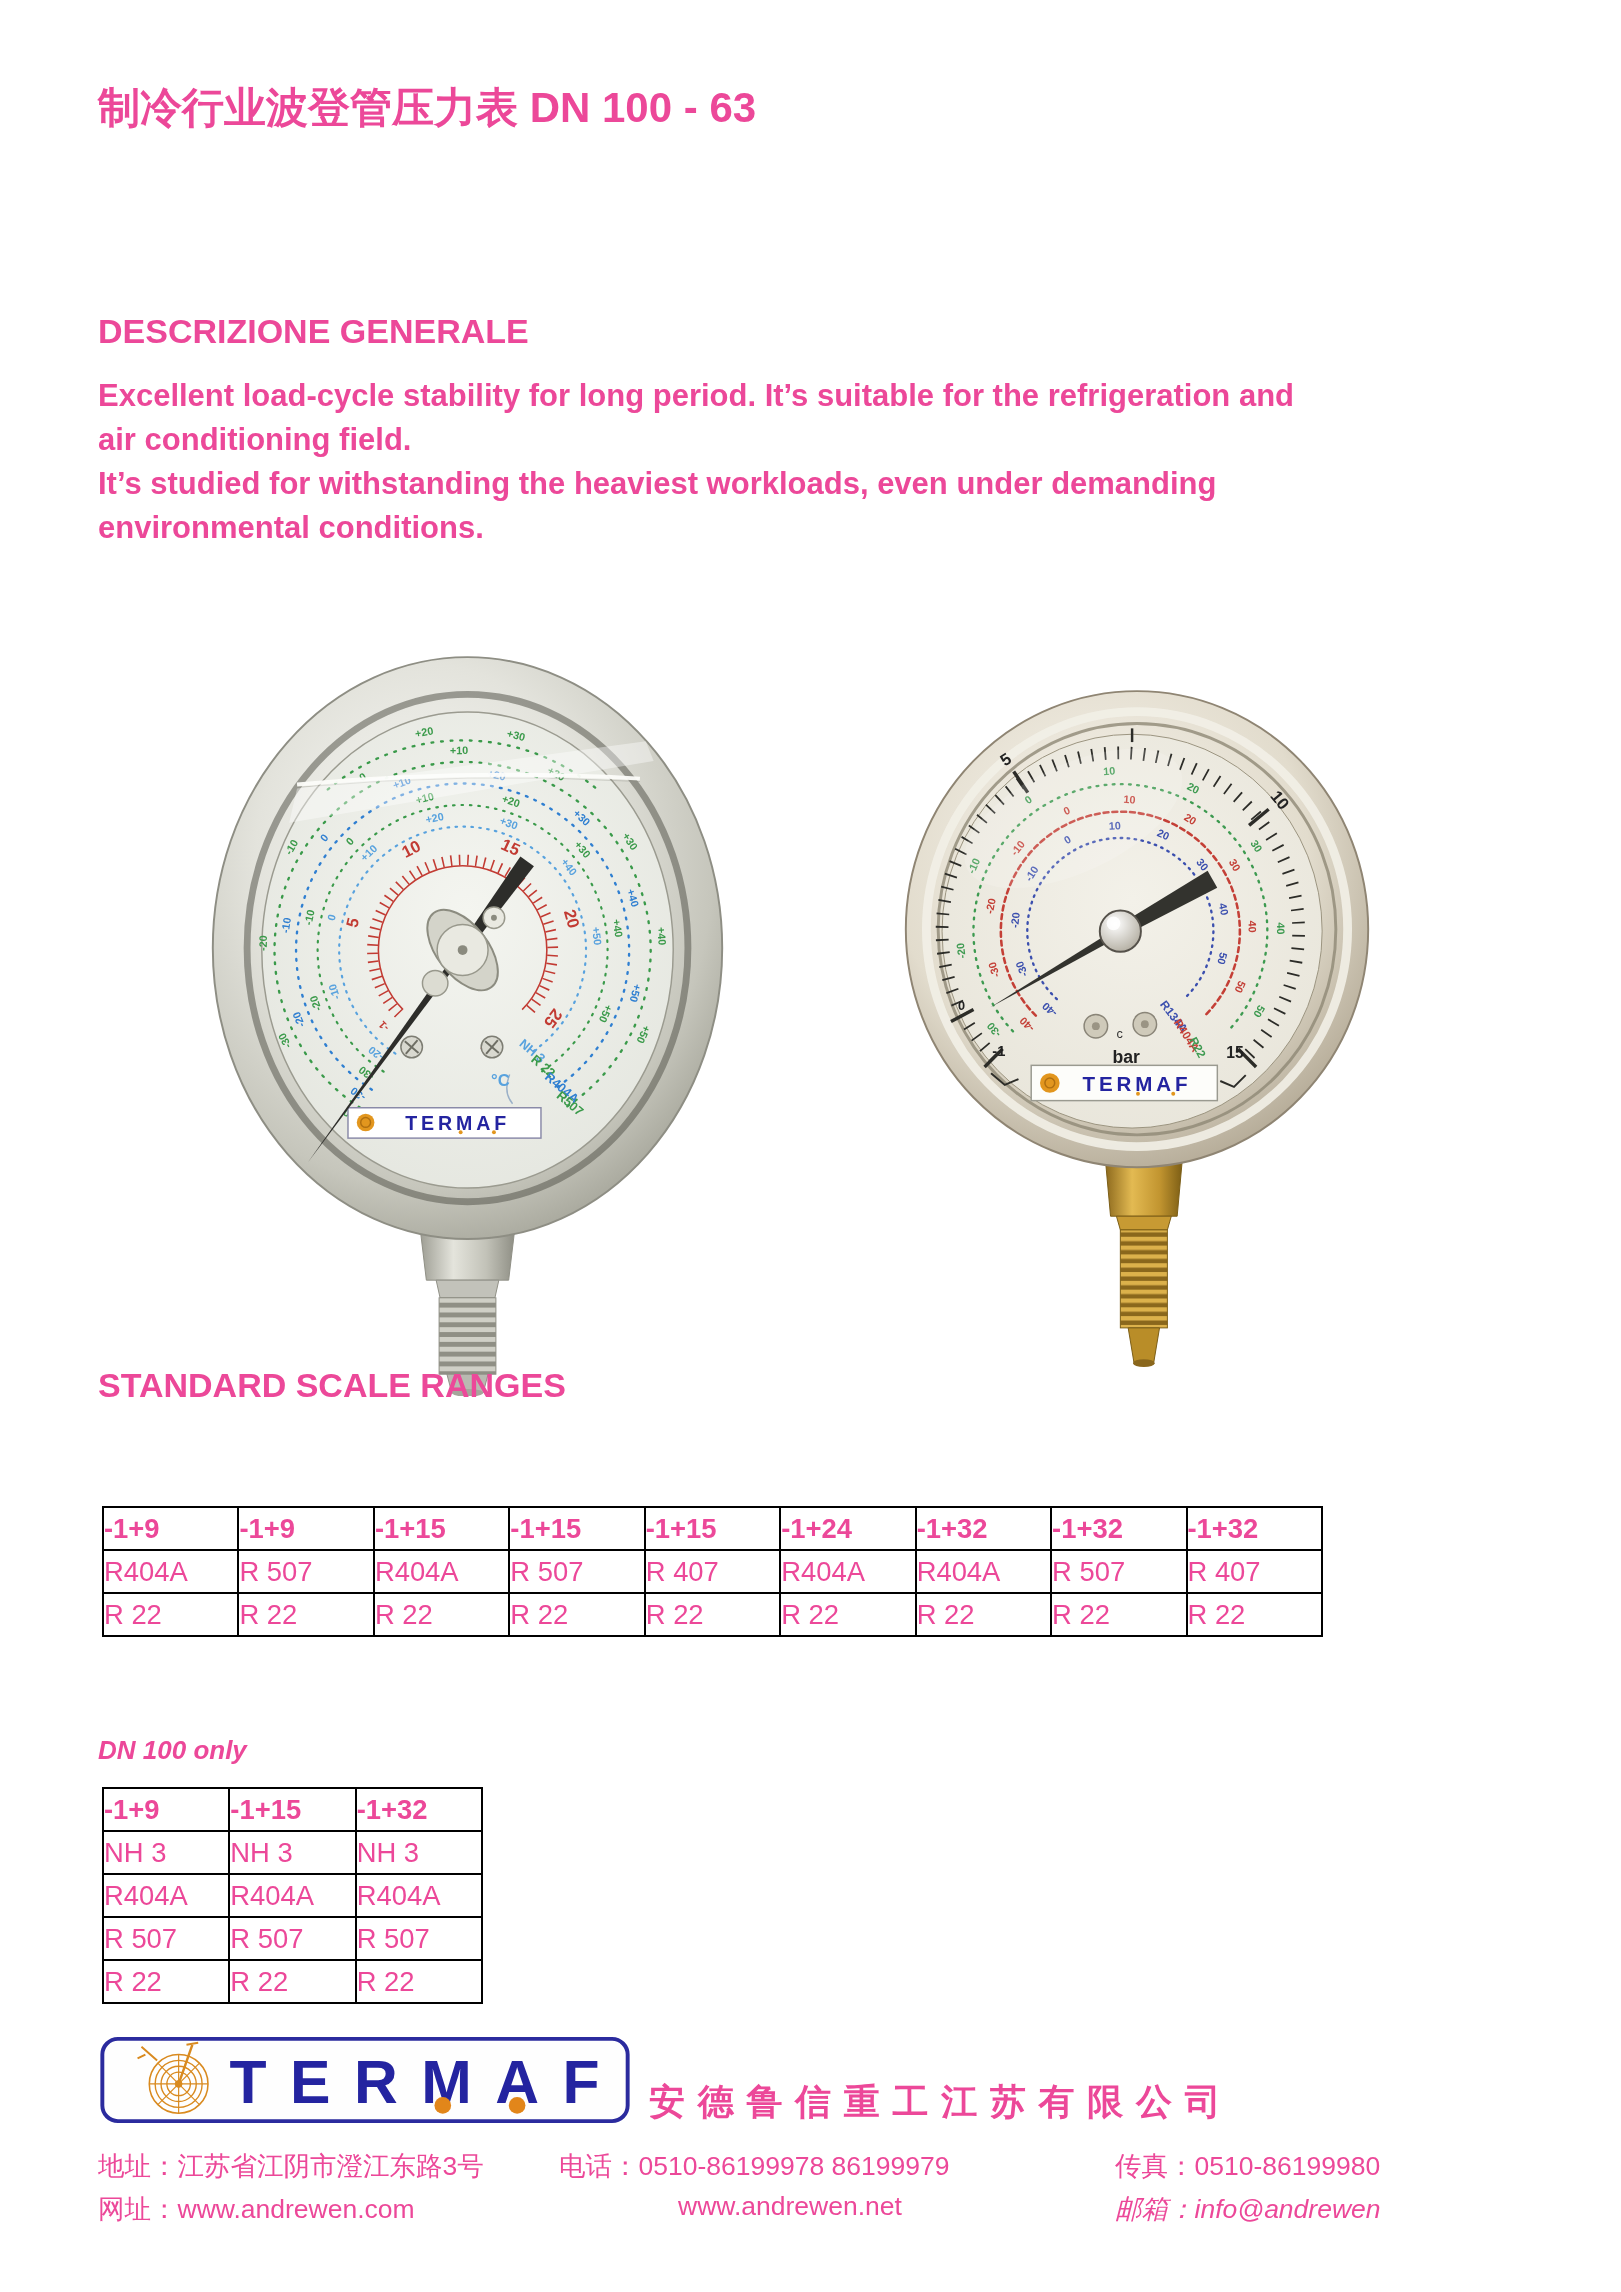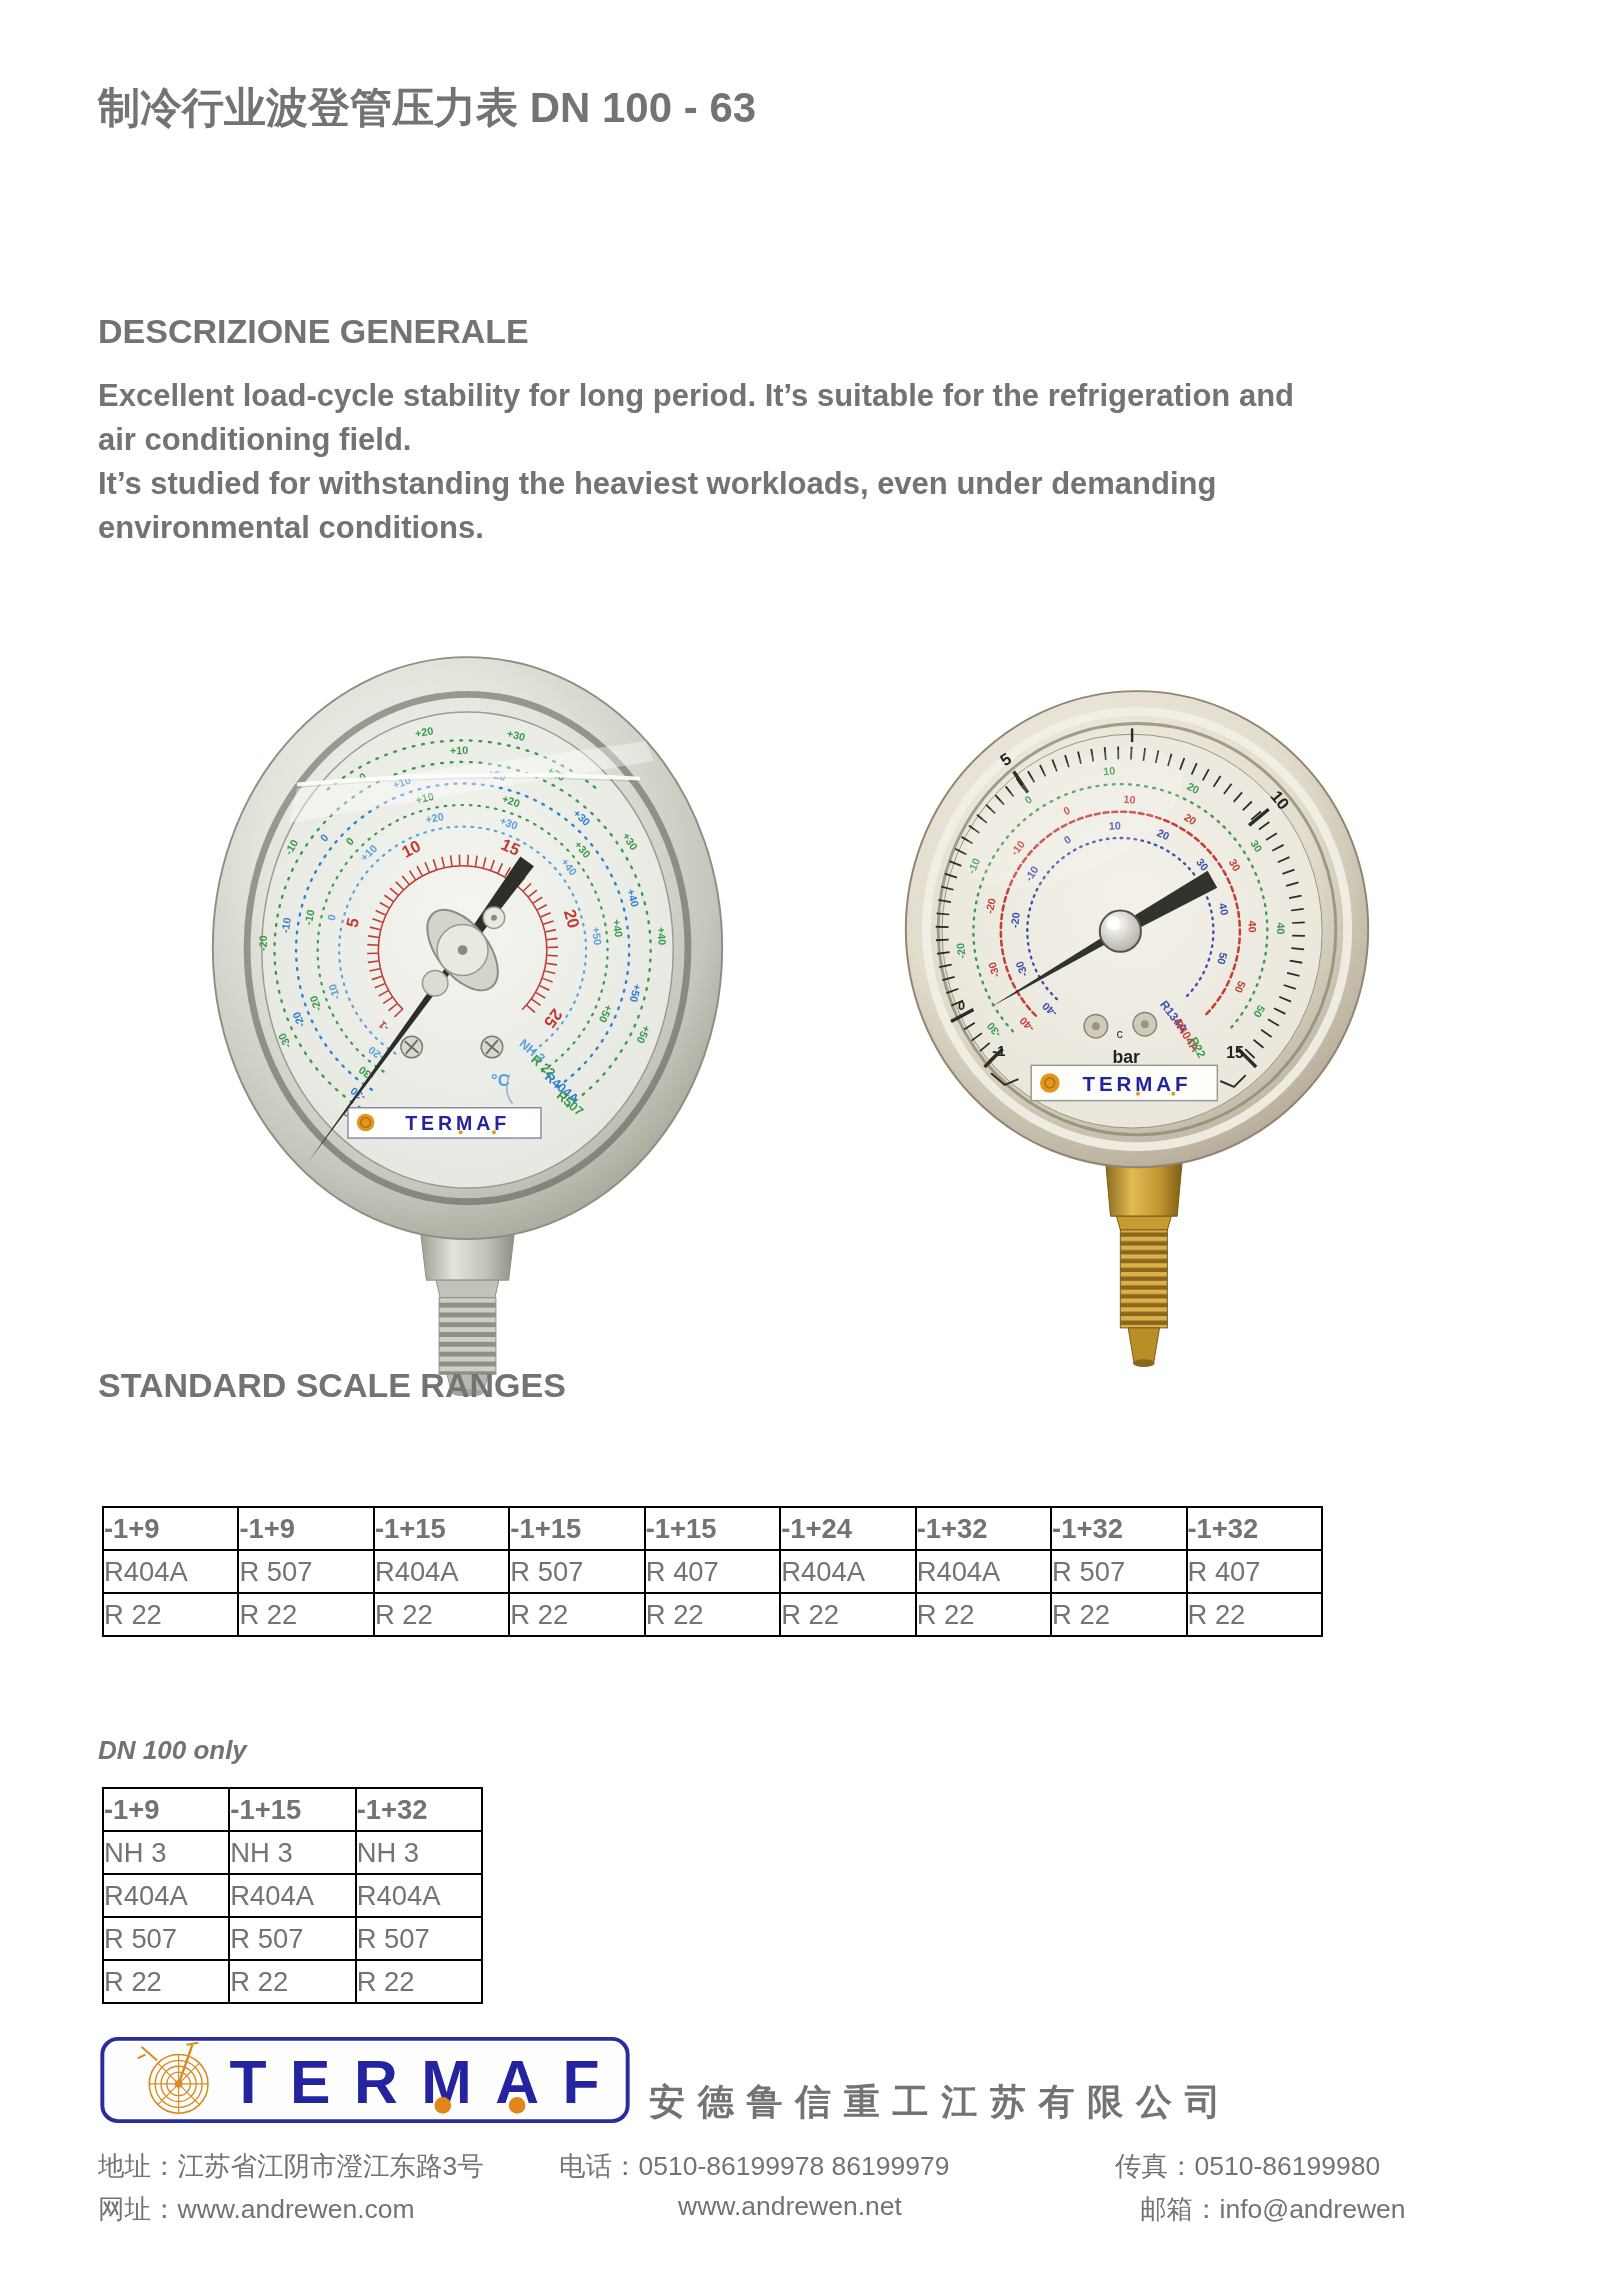--- a/index.html
+++ b/index.html
@@ -1,17 +1,17 @@
 <!DOCTYPE html>
 <html><head>
 <meta charset="utf-8">
 <style>
   html,body{margin:0;padding:0;background:#fff;}
   #page{position:relative;width:1621px;height:2293px;background:#ffffff;overflow:hidden;
-        font-family:"Liberation Sans",sans-serif;color:#737373;}
+        font-family:"Liberation Sans",sans-serif;color:#ec4899;}
   .abs{position:absolute;}
   .title{left:98px;top:80px;font-size:42px;font-weight:bold;white-space:nowrap;}
   .h2{font-size:34px;font-weight:bold;white-space:nowrap;}
   .para{left:98px;top:374px;font-size:31px;line-height:44px;font-weight:bold;}
   .para div{white-space:nowrap;}
   table.ranges{position:absolute;border-collapse:collapse;table-layout:fixed;text-align:left;
         font-size:27.4px;border:2.9px solid #000;background:#fff;}
   table.ranges td{border:2px solid #000;height:41px;padding:0;overflow:hidden;white-space:nowrap;}
   table.ranges tr.hdr td{font-weight:bold;border-bottom:2.9px solid #000;}
   #table1{left:102px;top:1506px;width:1221px;}
@@ -578,17 +578,17 @@
   <div class="company">安德鲁信重工江苏有限公司</div>
 
   <div class="footline" style="top:2148px;">
     <span style="left:98px;">地址：江苏省江阴市澄江东路3号</span>
     <span style="left:559px;">电话：0510-86199978  86199979</span>
     <span style="left:1115px;">传真：0510-86199980</span>
   </div>
   <div class="footline" style="top:2191px;">
     <span style="left:98px;">网址：www.andrewen.com</span>
     <span style="left:678px;">www.andrewen.net</span>
-    <span style="left:1140px;">邮箱：info@andrewen</span>
+    <span style="left:1115px;font-style:italic;">邮箱：info@andrewen</span>
   </div>
 
 </div>
 
 
 </body></html>

